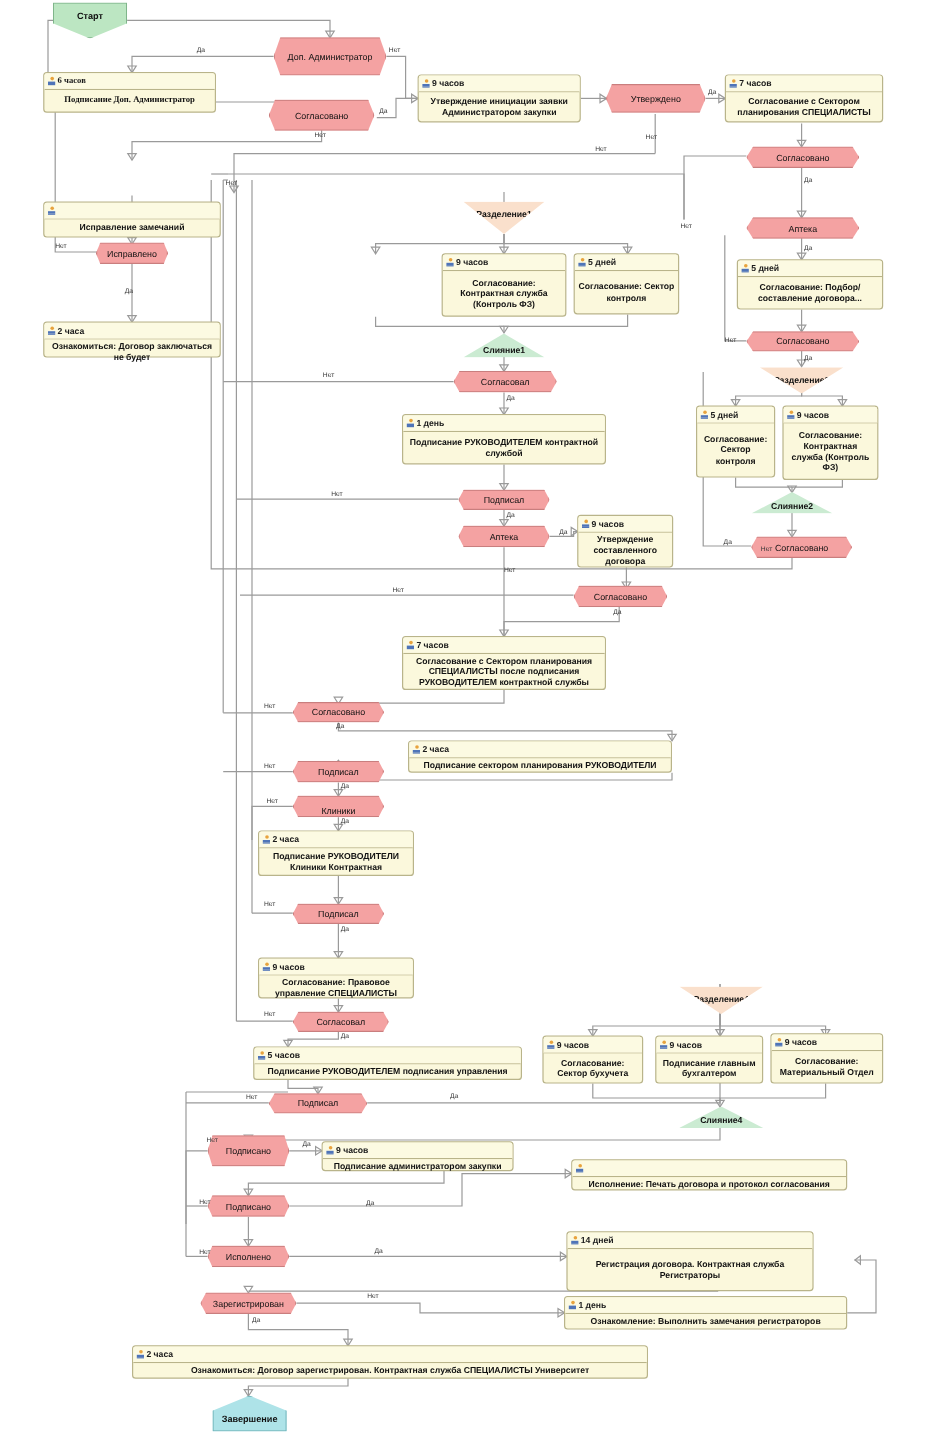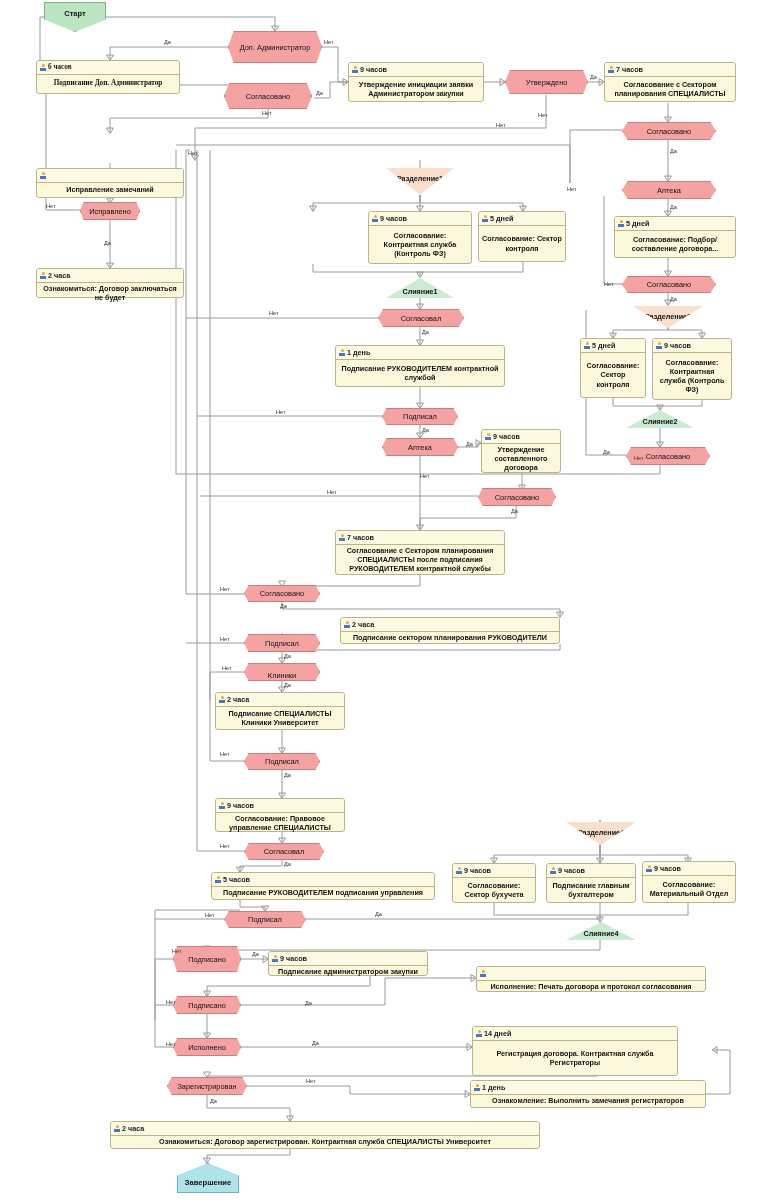--- a/index.html
+++ b/index.html
@@ -560,21 +560,21 @@
 <div class="node task" style="left:215px;top:692px;width:130px;height:38px;">
   <div class="thead">
     <span class="picon">
           <i class="h"></i>
           <i class="b"></i>
           <i class="u"></i>
         </span>
     <span class="dur">2 часа</span>
   </div>
   <div class="tbody">
-        <span>Подписание  СПЕЦИАЛИСТЫ Клиники Университет</span>
+        <span>Подписание  РУКОВОДИТЕЛИ Клиники Контрактная</span>
       </div>
 </div>
 
 <div class="node dec" style="left:244px;top:753px;width:76px;height:17px;">
   <span>Подписал</span>
 </div>
 
 <div class="node task" style="left:215px;top:798px;width:130px;height:34px;">
   <div class="thead">
     <span class="picon">

